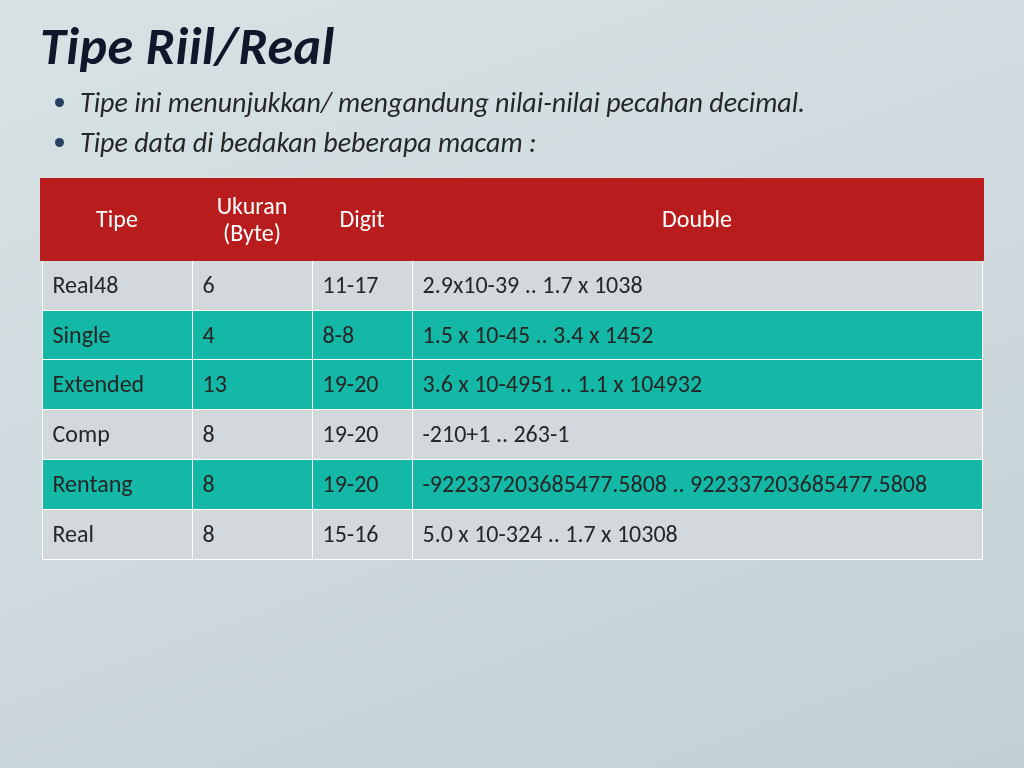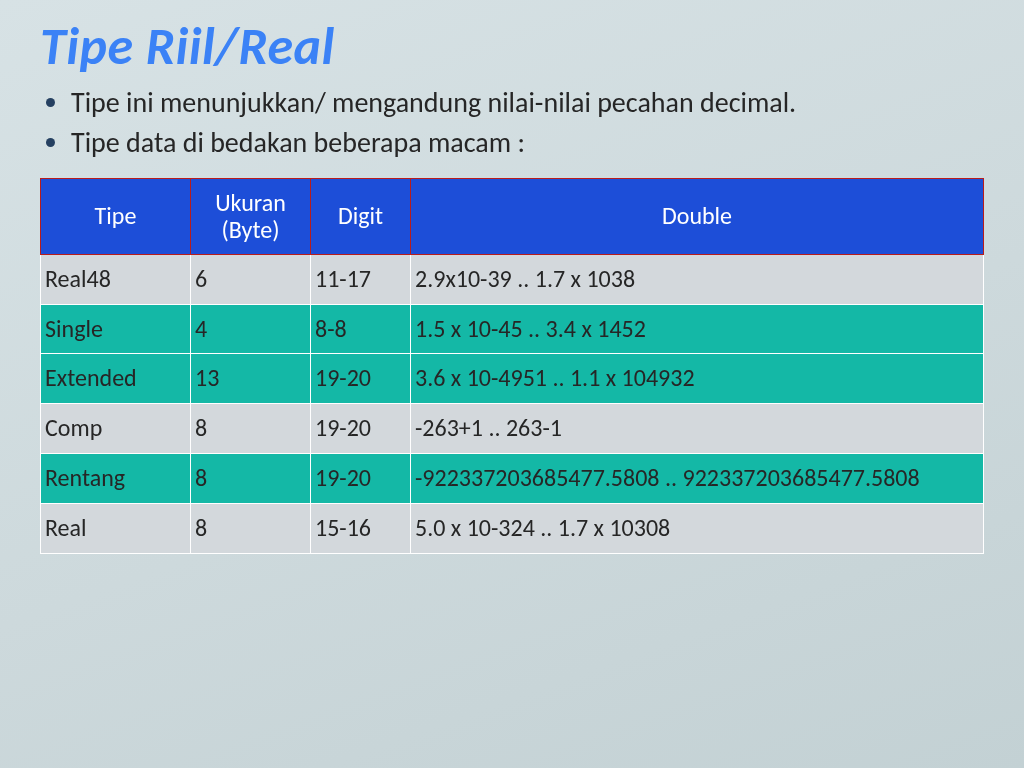--- a/index.html
+++ b/index.html
@@ -6,50 +6,51 @@
   body{
     background:linear-gradient(160deg,#d7e2e5 0%,#cdd9dc 55%,#c3d1d4 100%);
     font-family:Calibri,Arial,sans-serif;
     color:#1a1a1a;
   }
   .slide{padding:14px 40px 0 40px;box-sizing:border-box;height:100%}
   .title{
     font-size:52px;
     font-weight:700;
     font-style:italic;
-    color:#3b82f6;
+    color:#0f172a;
     margin:0 0 6px 0;
     letter-spacing:.5px;
   }
   ul.bullets{margin:0 0 16px 0;padding-left:28px}
   ul.bullets li{
     font-size:28px;
     color:#262626;
     line-height:1.35;
-    margin:2px 3px;
+    margin:2px 12px;
+    font-style:italic;
   }
   ul.bullets li::marker{color:#254061}
   table.data{
     width:100%;
     border-collapse:collapse;
     table-layout:fixed;
     font-size:24px;
   }
   table.data th{
-    background:#1d4ed8;
+    background:#b91c1c;
     color:#fff;
     font-weight:400;
     text-align:center;
     padding:10px 8px;
-    border:1px solid #b91c1c;
+    border:4px solid #b91c1c;
     vertical-align:middle;
     line-height:1.15;
   }
   table.data td{
-    padding:10px 4px;
+    padding:10px 10px;
     border:1px solid #fff;
     color:#262626;
     vertical-align:top;
     line-height:1.2;
     word-wrap:break-word;
   }
   table.data tr.odd td{background:#d3d8dc}
   table.data tr.even td{background:#14b8a6}
   .col-tipe{width:150px}
   .col-ukuran{width:120px}
@@ -98,21 +99,21 @@
       <tr class="even">
         <td>Extended</td>
         <td>13</td>
         <td>19-20</td>
         <td>3.6 x 10-4951 .. 1.1 x 104932</td>
       </tr>
       <tr class="odd">
         <td>Comp</td>
         <td>8</td>
         <td>19-20</td>
-        <td>-263+1 .. 263-1</td>
+        <td>-210+1 .. 263-1</td>
       </tr>
       <tr class="even">
         <td>Rentang</td>
         <td>8</td>
         <td>19-20</td>
         <td>-922337203685477.5808 .. 922337203685477.5808</td>
       </tr>
       <tr class="odd">
         <td>Real</td>
         <td>8</td>

